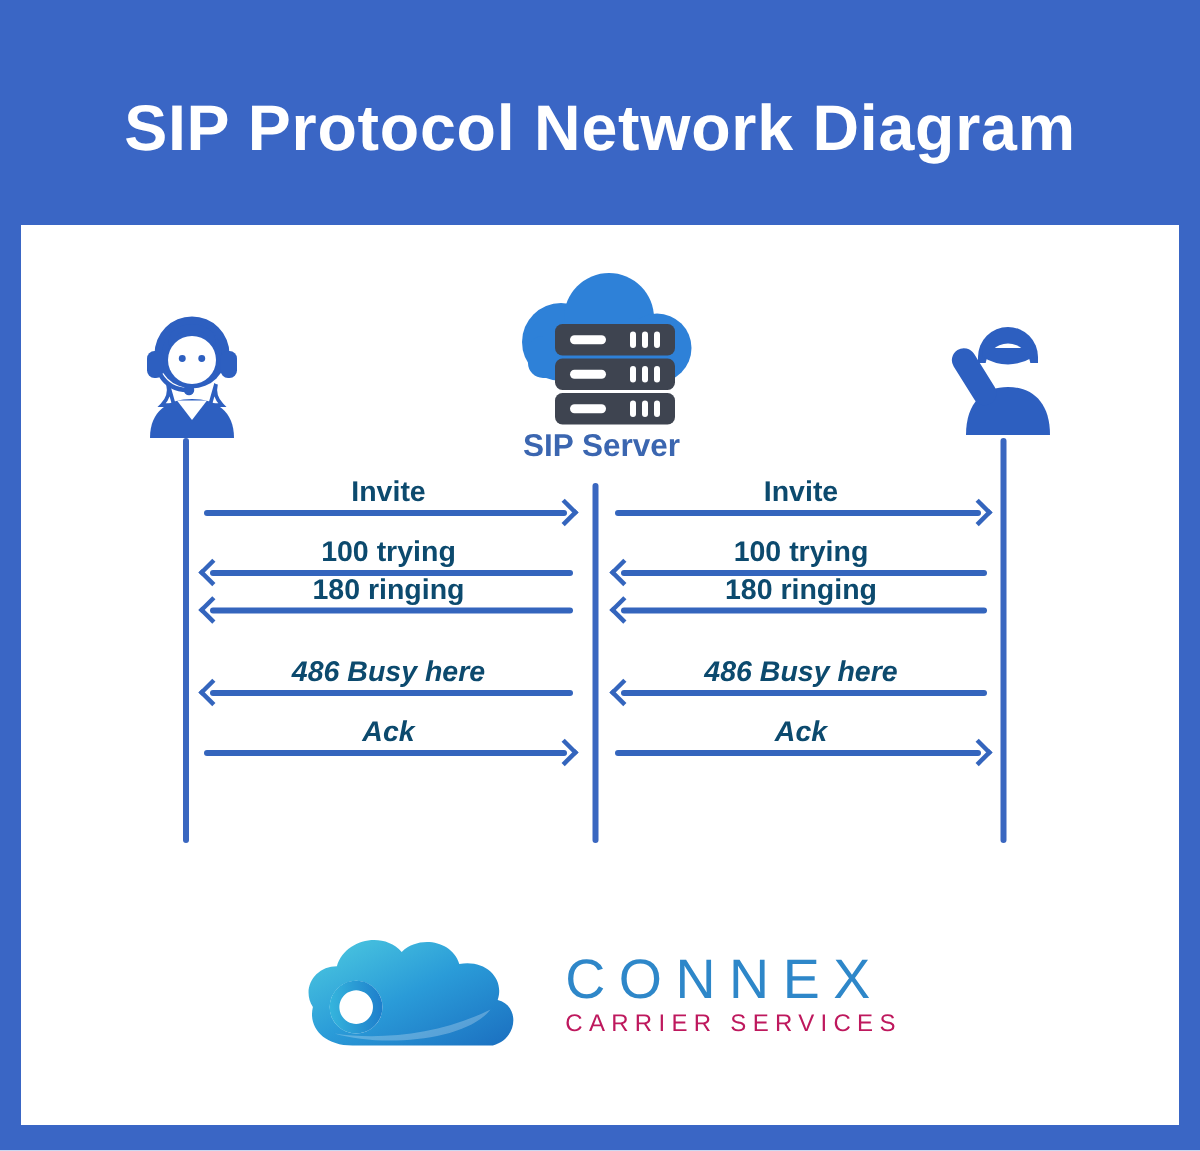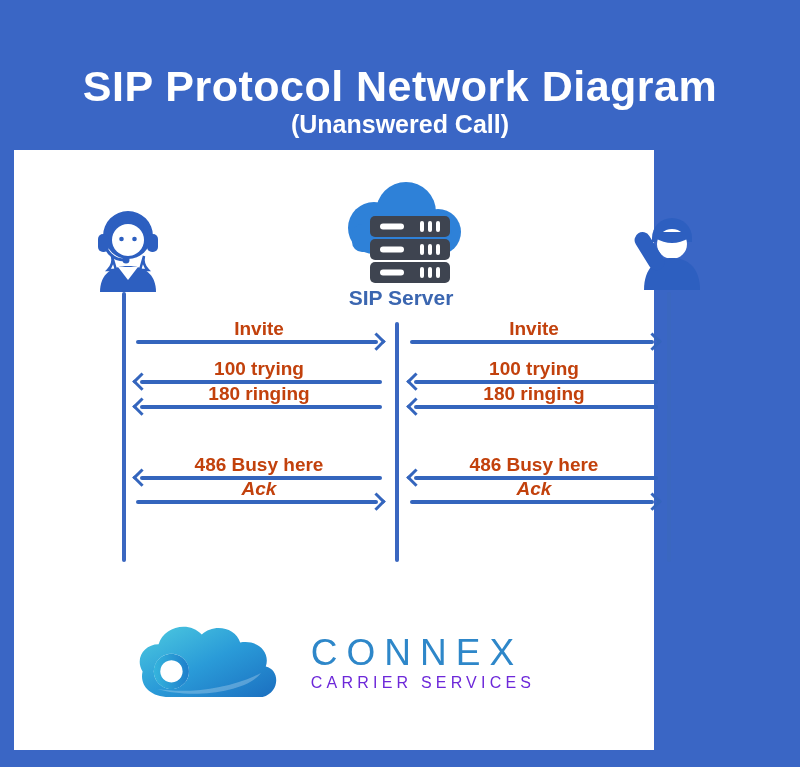--- a/index.html
+++ b/index.html
@@ -6,69 +6,68 @@
   html,body { width:800px; height:767px; }
   body { font-family:"Liberation Sans", sans-serif; overflow:hidden; }
   .page { position:relative; width:800px; height:767px; background:#3a66c5; }
 
   
   .header { position:absolute; top:0; left:0; width:800px; height:150px; text-align:center; color:#ffffff; }
   .title { position:absolute; top:52px; left:0; width:100%; font-size:43px; font-weight:bold; letter-spacing:0.5px;margin-top:10px; }
   .subtitle { position:absolute; top:110px; left:0; width:100%; font-size:25px; font-weight:bold; }
 
   
-  .panel { position:absolute; left:14px; top:150px; width:640px; height:600px; background:#ffffff; }
+  .panel { position:absolute; left:14px; top:150px; width:772px; height:600px; background:#ffffff; }
 
   
   .actor { position:absolute; }
   .actor-agent  { left:76px;  top:56px; }
   .actor-server { left:322px; top:30px; }
   .actor-caller { left:618px; top:58px; }
   .server-label { position:absolute; left:312px; top:136px; width:150px; text-align:center;
                   font-size:21px; font-weight:bold; color:#3b66b0; }
 
   
   .lifeline { position:absolute; width:4px; background:#3a67c0; border-radius:2px; }
   .lifeline-left   { left:108px; top:142px; height:270px; }
   .lifeline-center { left:381px; top:172px; height:240px; }
   .lifeline-right  { left:653px; top:142px; height:270px; }
 
   
   .col { position:absolute; top:0; }
   .col-left  { left:120px; width:250px; }
   .col-right { left:394px; width:252px; }
   .msg { position:absolute; left:0; width:100%; height:34px; }
-  .msg-1 { top:168px; } .msg-2 { top:208px;text-decoration:underline; } .msg-3 { top:233px; } .msg-4 { top:304px; } .msg-5 { top:328px;font-style:italic; }
+  .msg-1 { top:168px; } .msg-2 { top:208px;text-decoration:underline; } .msg-3 { top:233px; } .msg-4 { top:288px;font-style:italic; } .msg-5 { top:328px;font-style:italic; }
   .msg-label { position:absolute; top:0; width:100%; text-align:center;
-               font-size:19px; font-weight:bold; color:#c2410c; }
+               font-size:19px; font-weight:bold; color:#0c4a6e; }
   .arrow { position:absolute; left:0; bottom:2px; width:100%; height:16px; }
   .shaft { position:absolute; left:2px; right:2px; top:50%; height:3.5px; margin-top:-1.75px;
            background:#3465bd; border-radius:2px; }
   .head  { position:absolute; top:50%; width:13px; height:13px;
            border-top:3.5px solid #3465bd; border-right:3.5px solid #3465bd; }
   .arrow.right .head { right:1px; transform:translateY(-53%) rotate(45deg); }
   .arrow.left  .head { left:1px;  transform:translateY(-53%) rotate(-135deg); }
   .arrow.right .shaft { right:6px; }
   .arrow.left  .shaft { left:6px; }
 
   
   .logo { position:absolute; left:0; top:458px; width:100%; height:110px;
           display:flex; align-items:center; justify-content:center; gap:10px; }
   .logo-text { display:flex; flex-direction:column; }
   .logo-brand { font-size:37px; font-weight:500; letter-spacing:9px; color:#2e87c9; line-height:1.05; }
-  .logo-tagline { font-size:16px; letter-spacing:4.2px; color:#6d28d9; margin-top:2px; }
+  .logo-tagline { font-size:16px; letter-spacing:4.2px; color:#be185d; margin-top:2px; }
 </style>
 </head>
 <body>
 
 <div class="page">
 
   <div class="header">
     <div class="title">SIP Protocol Network Diagram</div>
-    <div class="subtitle">(Unanswered Call)</div>
   </div>
 
   <div class="panel">
 
     <div class="actor actor-agent">
       <svg width="76" height="86" viewBox="0 0 76 86">
         <g fill="#2d5fc0">
           <circle cx="38" cy="30" r="23"></circle>
           <circle cx="38" cy="34" r="16" fill="#ffffff"></circle>
           <path d="M22,30 a16,16 0 0 1 32,0 l0,-6 a16,16 0 0 0 -32,0 z"></path>

